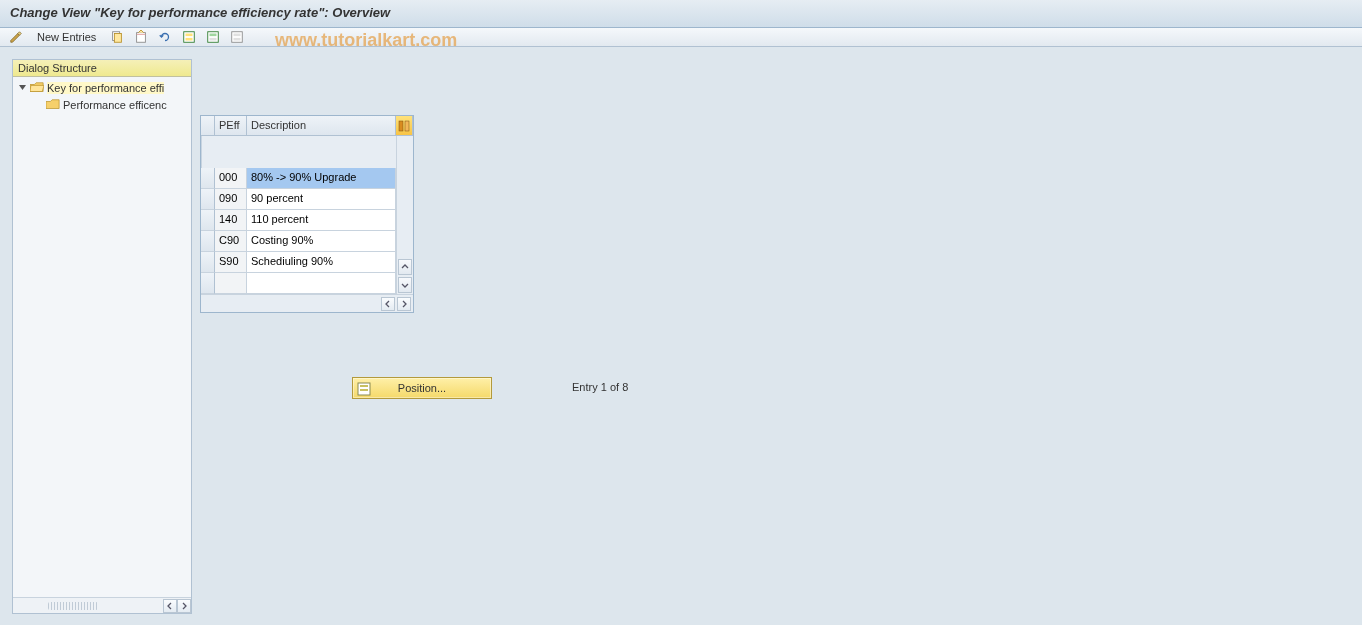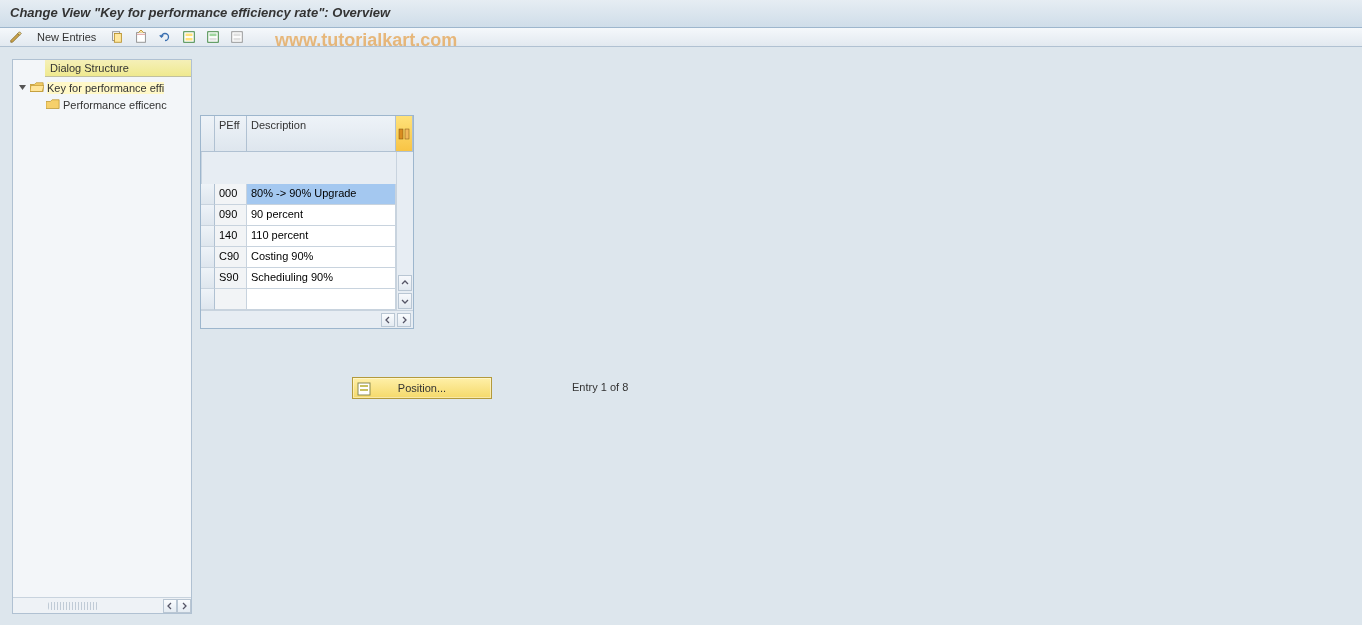--- a/index.html
+++ b/index.html
@@ -83,21 +83,20 @@
     position: relative;
     display: flex;
     flex-direction: column;
   }
   .sidebar-header {
     background: linear-gradient(#f5f0b8,#efe98f);
     border-bottom: 1px solid #c0c0a0;
     padding: 2px 5px;
     font-size: 11px;
     color: #333;
-    margin-left: 32px;
   }
   .tree {
     flex: 1;
     padding: 2px 0;
     overflow: hidden;
     white-space: nowrap;
   }
   .tree-row {
     display: flex;
     align-items: center;
@@ -151,21 +150,21 @@
     position: absolute;
     left: 8px;
     top: 56px;
     width: 214px;
     border: 1px solid #9db6cd;
     background: #e7edf3;
     box-shadow: 0 0 0 1px #c8d4e0 inset;
   }
   .grid-head {
     display: flex;
-    height: 36px;
+    height: 20px;
     background: linear-gradient(#eef3f8,#dee6ee);
     border-bottom: 1px solid #b0c1d2;
   }
   .gh {
     border-right: 1px solid #b0c1d2;
     padding: 3px 4px;
     font-size: 11px;
     color: #333;
     overflow:hidden;
   }

